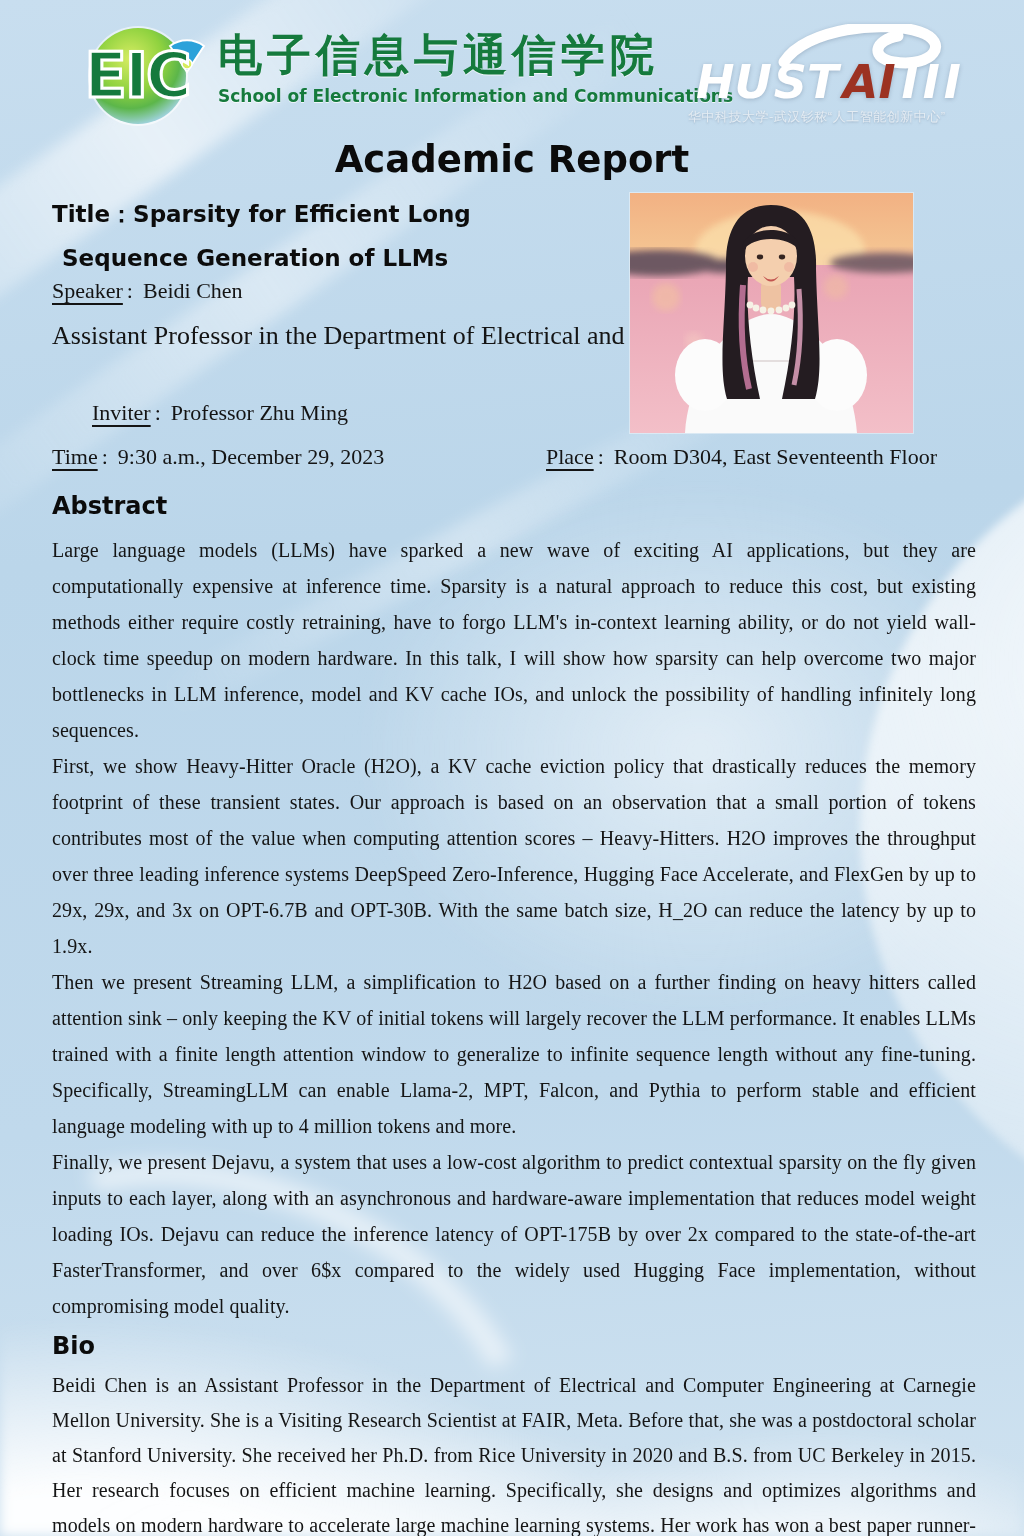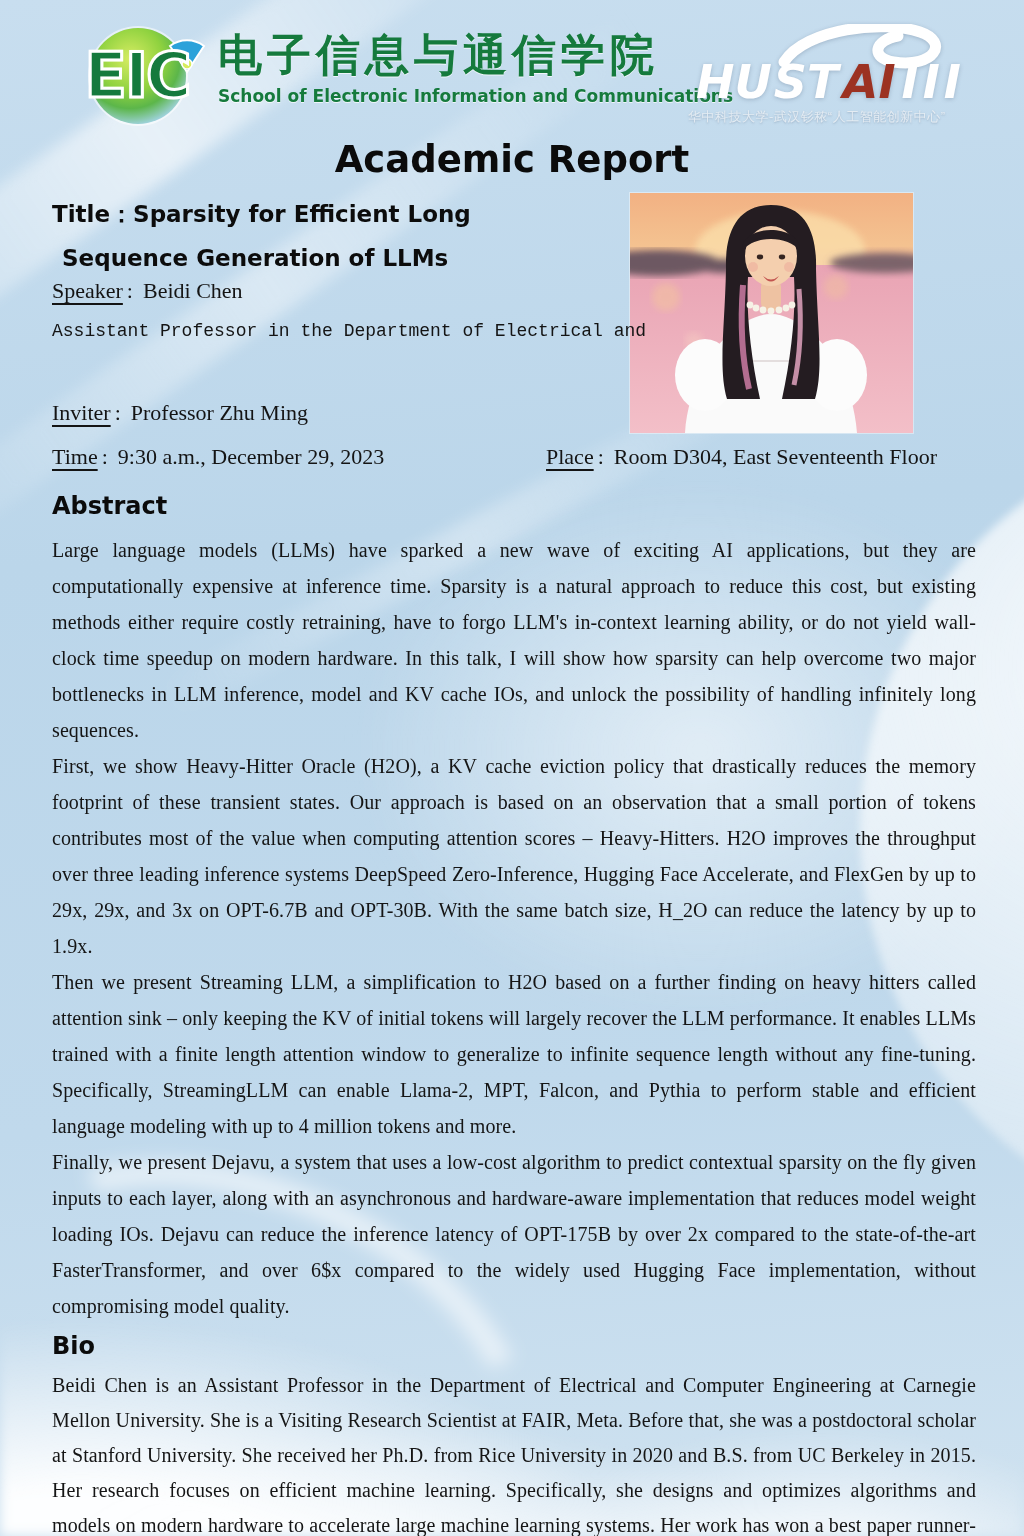--- a/index.html
+++ b/index.html
@@ -65,23 +65,23 @@
   
   .photo{position:absolute;left:630px;top:193px;width:283px;height:240px;margin:0;
          box-shadow:0 0 0 1px rgba(255,255,255,.4);}
 
   
   .info{position:absolute;left:52px;font-family:"Liberation Serif","DejaVu Serif",serif;
         font-size:22px;color:#141414;white-space:nowrap;}
   .lbl{text-decoration:underline;text-underline-offset:5px;}
   .sep{padding:0 10px 0 4px;}
   .info-speaker{top:278px;}
-  .info-aff1{top:321px;font-size:18px;font-family:Liberation Mono, monospace;}
+  .info-aff1{top:321px;font-size:26px;}
   .info-aff2{top:362px;font-size:21px;}
-  .info-inviter{top:400px;}
+  .info-inviter{top:400px;margin-left:40px;}
   .info-timerow{top:444px;width:924px;display:flex;gap:8px;}
   .time-part{flex:0 0 486px;}
 
   
   .lower{position:absolute;left:52px;top:484px;width:924px;color:#151515;}
   .sec-heading{margin:8px 0 12px 0;font-family:"DejaVu Sans",sans-serif;font-weight:900;
                font-size:24px;color:#0b0b0b;}
   .body-text{margin:0;font-family:"Liberation Serif","DejaVu Serif",serif;font-size:20px;
              line-height:36px;text-align:justify;letter-spacing:.1px;}
   .bio-heading{margin:8px 0 8px 0;}

